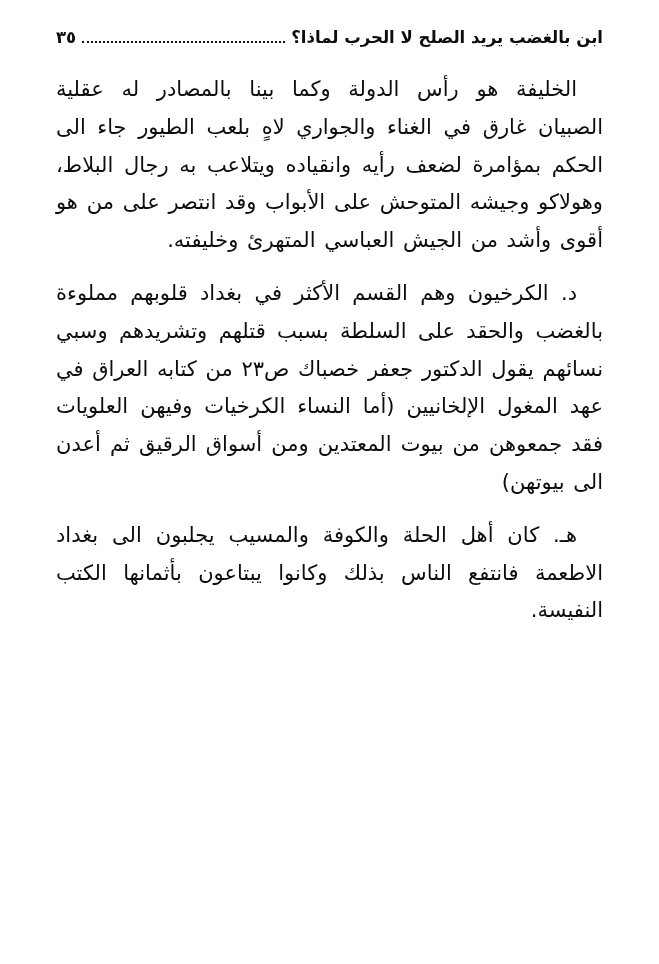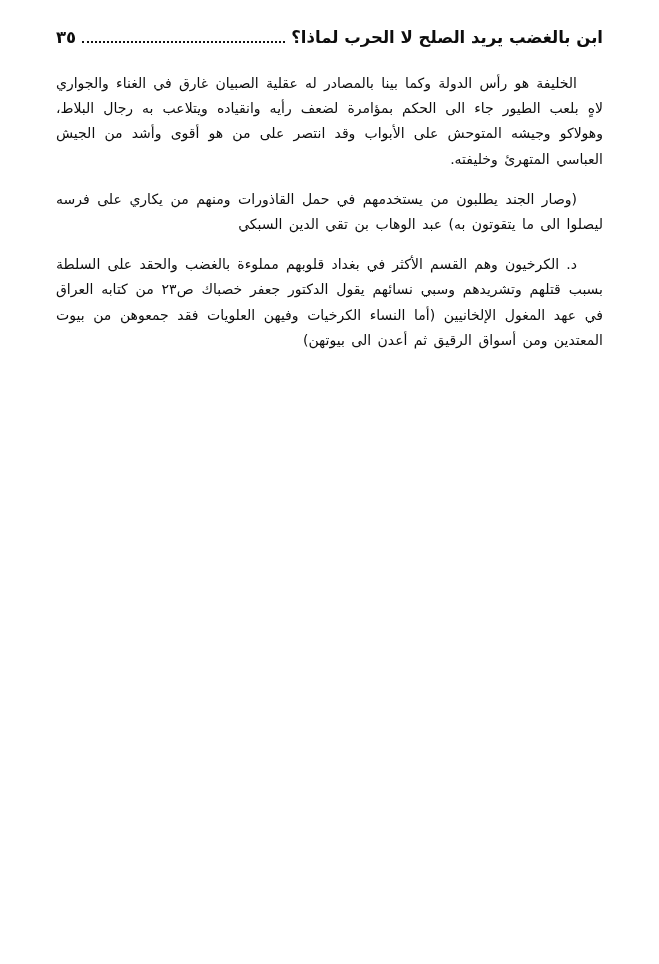--- a/index.html
+++ b/index.html
@@ -35,21 +35,21 @@
     flex: 1 1 auto;
     border-bottom: 2.5px dotted #111;
     margin: 0 6px 5px 6px;
     min-width: 30px;
   }
   .page-number {
     flex: 0 0 auto;
     letter-spacing: 1px;
   }
   .page-body {
-    font-size: 14px;
+    font-size: 21px;
     line-height: 1.8;
     text-align: justify;
   }
   .page-body p {
     margin: 0 0 15px 0;
     text-indent: 26px;
     word-spacing: 2px;
   }
   .page-body p:last-child {
     margin-bottom: 0;
@@ -61,17 +61,17 @@
 <div class="page">
 
   <div class="page-header">
     <span class="chapter-title">ابن بالغضب يريد الصلح لا الحرب لماذا؟</span>
     <span class="dotted-leader"></span>
     <span class="page-number">٣٥</span>
   </div>
 
   <div class="page-body">
     <p>الخليفة هو رأس الدولة وكما بينا بالمصادر له عقلية الصبيان غارق في الغناء والجواري لاهٍ بلعب الطيور جاء الى الحكم بمؤامرة لضعف رأيه وانقياده ويتلاعب به رجال البلاط، وهولاكو وجيشه المتوحش على الأبواب وقد انتصر على من هو أقوى وأشد من الجيش العباسي المتهرئ وخليفته.</p>
-    <p>(وصار الجند يطلبون من يستخدمهم في حمل القاذورات ومنهم من يكاري على فرسه ليصلوا الى ما يتقوتون به) عبد الوهاب بن تقي الدين السبكي</p>
     <p>د. الكرخيون وهم القسم الأكثر في بغداد قلوبهم مملوءة بالغضب والحقد على السلطة بسبب قتلهم وتشريدهم وسبي نسائهم يقول الدكتور جعفر خصباك ص٢٣ من كتابه العراق في عهد المغول الإلخانيين (أما النساء الكرخيات وفيهن العلويات فقد جمعوهن من بيوت المعتدين ومن أسواق الرقيق ثم أعدن الى بيوتهن)</p>
+    <p>هـ. كان أهل الحلة والكوفة والمسيب يجلبون الى بغداد الاطعمة فانتفع الناس بذلك وكانوا يبتاعون بأثمانها الكتب النفيسة.</p>
   </div>
 
 </div>
 
 </body></html>

